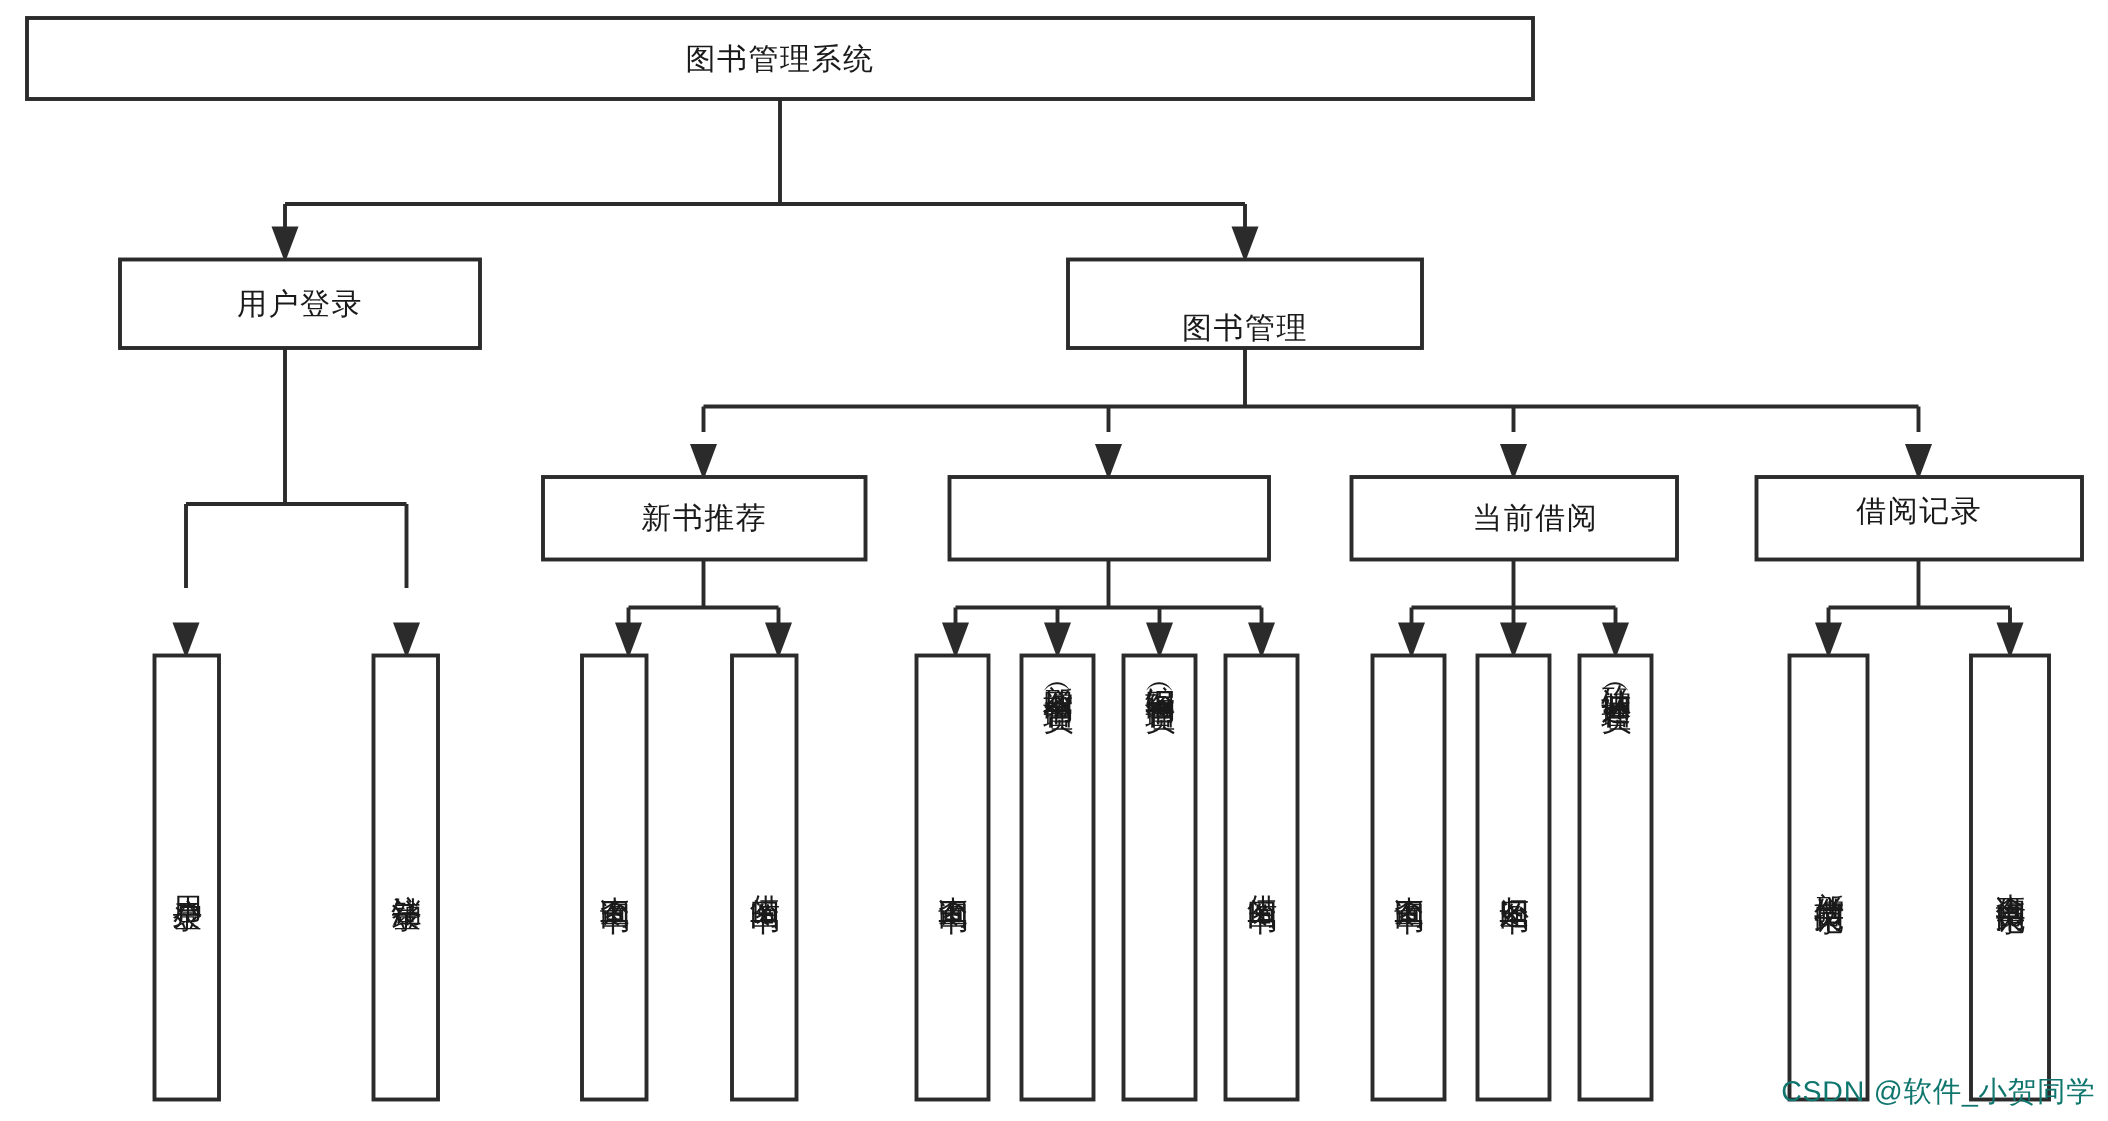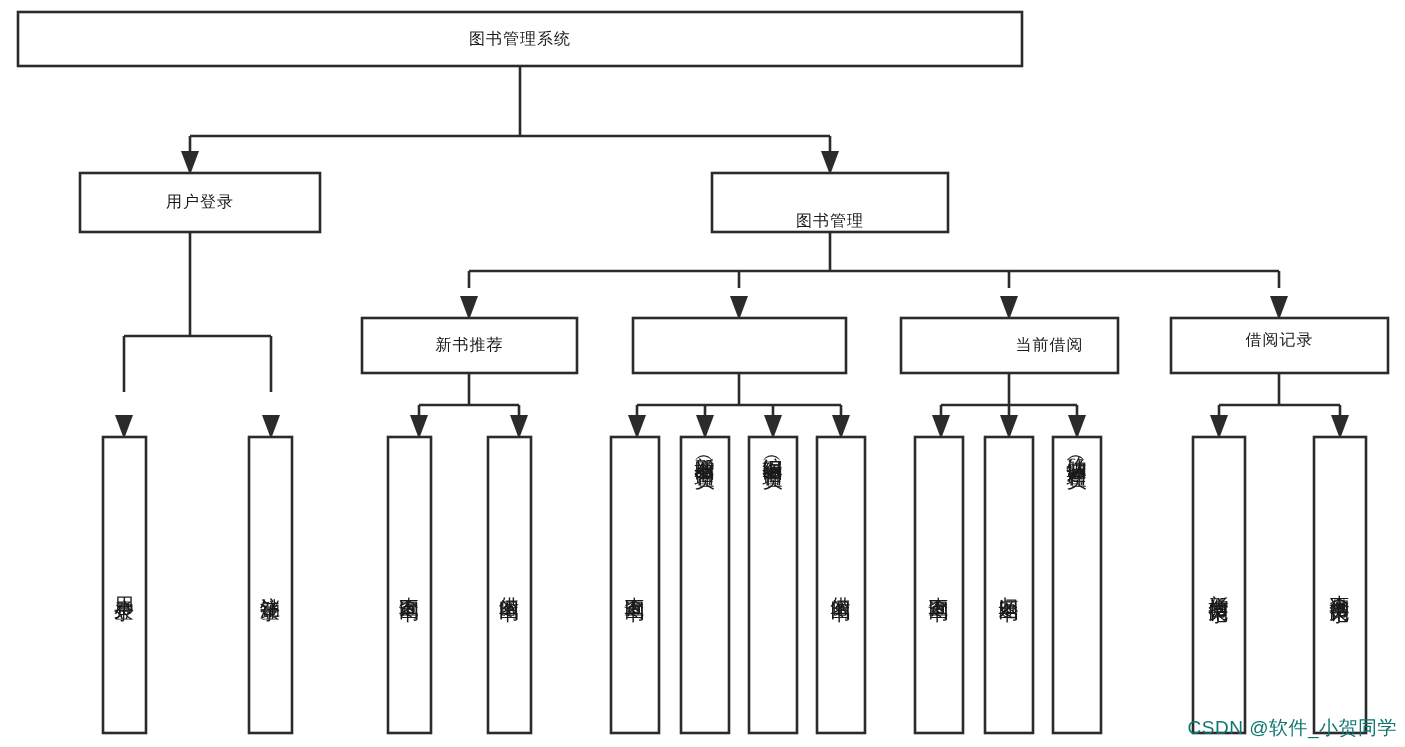--- a/index.html
+++ b/index.html
@@ -60,21 +60,21 @@
   }
   .hlabel-wrap {
     position: absolute;
     display: flex;
     align-items: center;
     justify-content: center;
     pointer-events: none;
   }
   .hlabel-text {
     font-family: "Liberation Sans", "DejaVu Sans", sans-serif;
-    font-size: 16px;
+    font-size: 20px;
     color: #1a1a1a;
     white-space: nowrap;
     letter-spacing: 1px;
   }
   #watermark {
     position: absolute;
     right: 8px;
     bottom: 6px;
     font-family: "Liberation Sans", "DejaVu Sans", sans-serif;
     font-size: 19px;
@@ -205,21 +205,21 @@
   <div class="hlabel-wrap" style="left:80px; top:173px; width:240px; height:59px;">
     <span class="hlabel-text">用户登录</span>
   </div>
   <div class="hlabel-wrap" style="left:712px; top:173px; width:236px; height:59px;align-items:flex-end;">
     <span class="hlabel-text">图书管理</span>
   </div>
 
   <div class="hlabel-wrap" style="left:362px; top:318px; width:215px; height:55px;">
     <span class="hlabel-text">新书推荐</span>
   </div>
-  <div class="hlabel-wrap" style="left:901px; top:318px; width:217px; height:55px;padding-left:40px;">
+  <div class="hlabel-wrap" style="left:875px; top:318px; width:217px; height:55px;padding-left:40px;">
     <span class="hlabel-text">当前借阅</span>
   </div>
   <div class="hlabel-wrap" style="left:1171px; top:318px; width:217px; height:45px;">
     <span class="hlabel-text">借阅记录</span>
   </div>
 
   <div class="vlabel-wrap" style="left:103px; top:437px; width:43px; height:296px;">
     <span class="vlabel-text">用户登录</span>
   </div>
   <div class="vlabel-wrap" style="left:249px; top:437px; width:43px; height:296px;">

